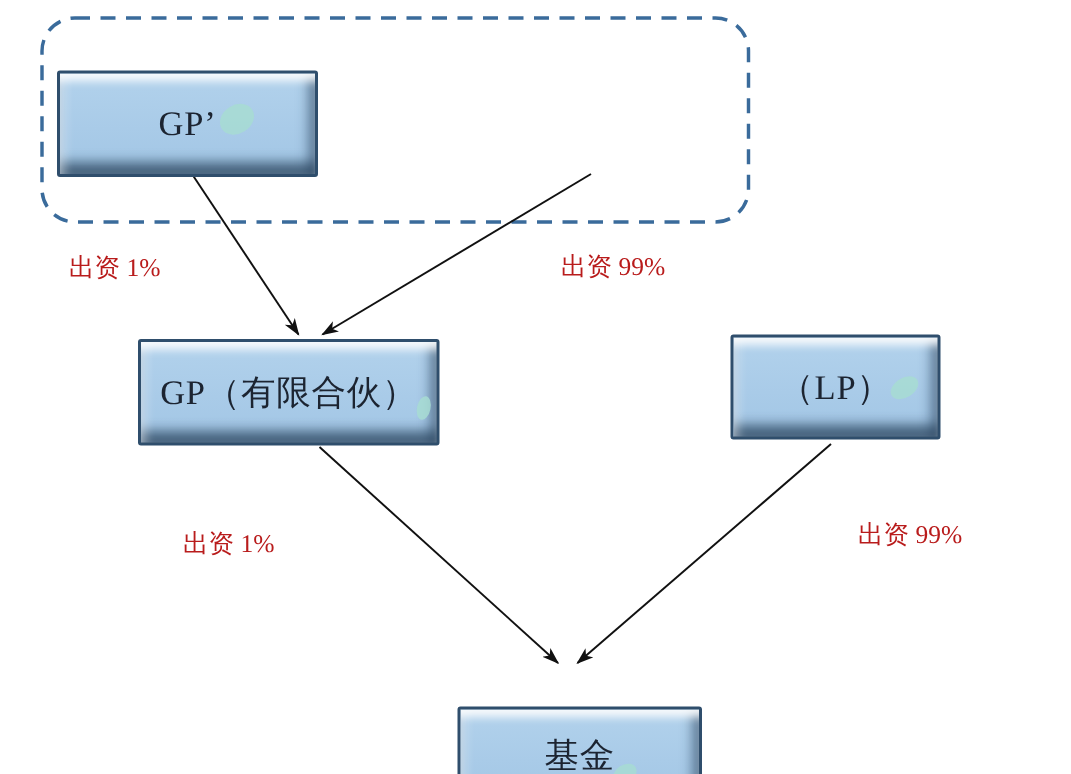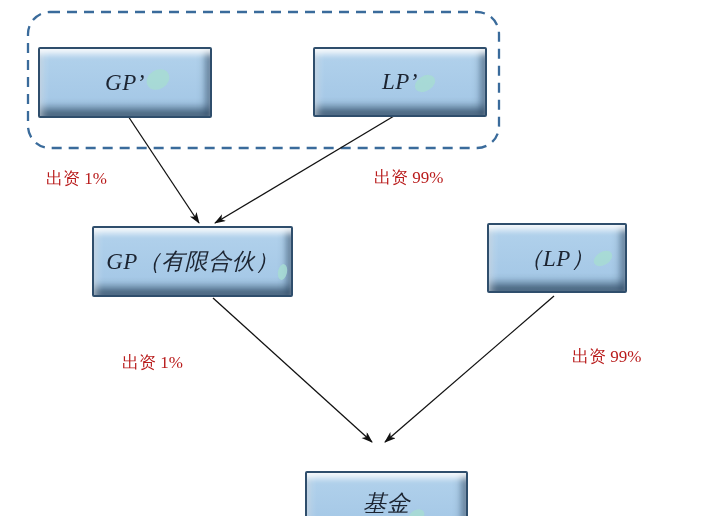--- a/index.html
+++ b/index.html
@@ -40,21 +40,20 @@
     align-items: center;
     justify-content: center;
   }
   .box .label {
     position: relative;
     z-index: 3;
     font-size: 23px;
     color: #1c2431;
     white-space: nowrap;
     letter-spacing: 0.5px;
-    font-style: italic;
   }
   .blob {
     position: absolute;
     z-index: 2;
     background: #a7dcd2;
     opacity: 0.85;
     border-radius: 50%;
   }
   #node-gp-prime   { left: 38px;  top: 47px;  width: 174px; height: 71px; }
   #node-lp-prime   { left: 313px; top: 47px;  width: 174px; height: 70px; }
@@ -101,24 +100,20 @@
     <line x1="213" y1="298" x2="372" y2="442" stroke="#111111" stroke-width="1.3" marker-end="url(#arrowhead)"></line>
 
     <line x1="554" y1="296" x2="385" y2="442" stroke="#111111" stroke-width="1.3" marker-end="url(#arrowhead)"></line>
   </svg>
 
   <div class="box" id="node-gp-prime">
     <span class="label">GP’</span>
     <span class="blob"></span>
   </div>
 
-  <div class="box" id="node-lp-prime">
-    <span class="label">LP’</span>
-    <span class="blob"></span>
-  </div>
 
   <div class="box" id="node-lp">
     <span class="label">（LP）</span>
     <span class="blob"></span>
   </div>
 
   <div class="box" id="node-gp-lp">
     <span class="label">GP（有限合伙）</span>
     <span class="blob"></span>
   </div>

